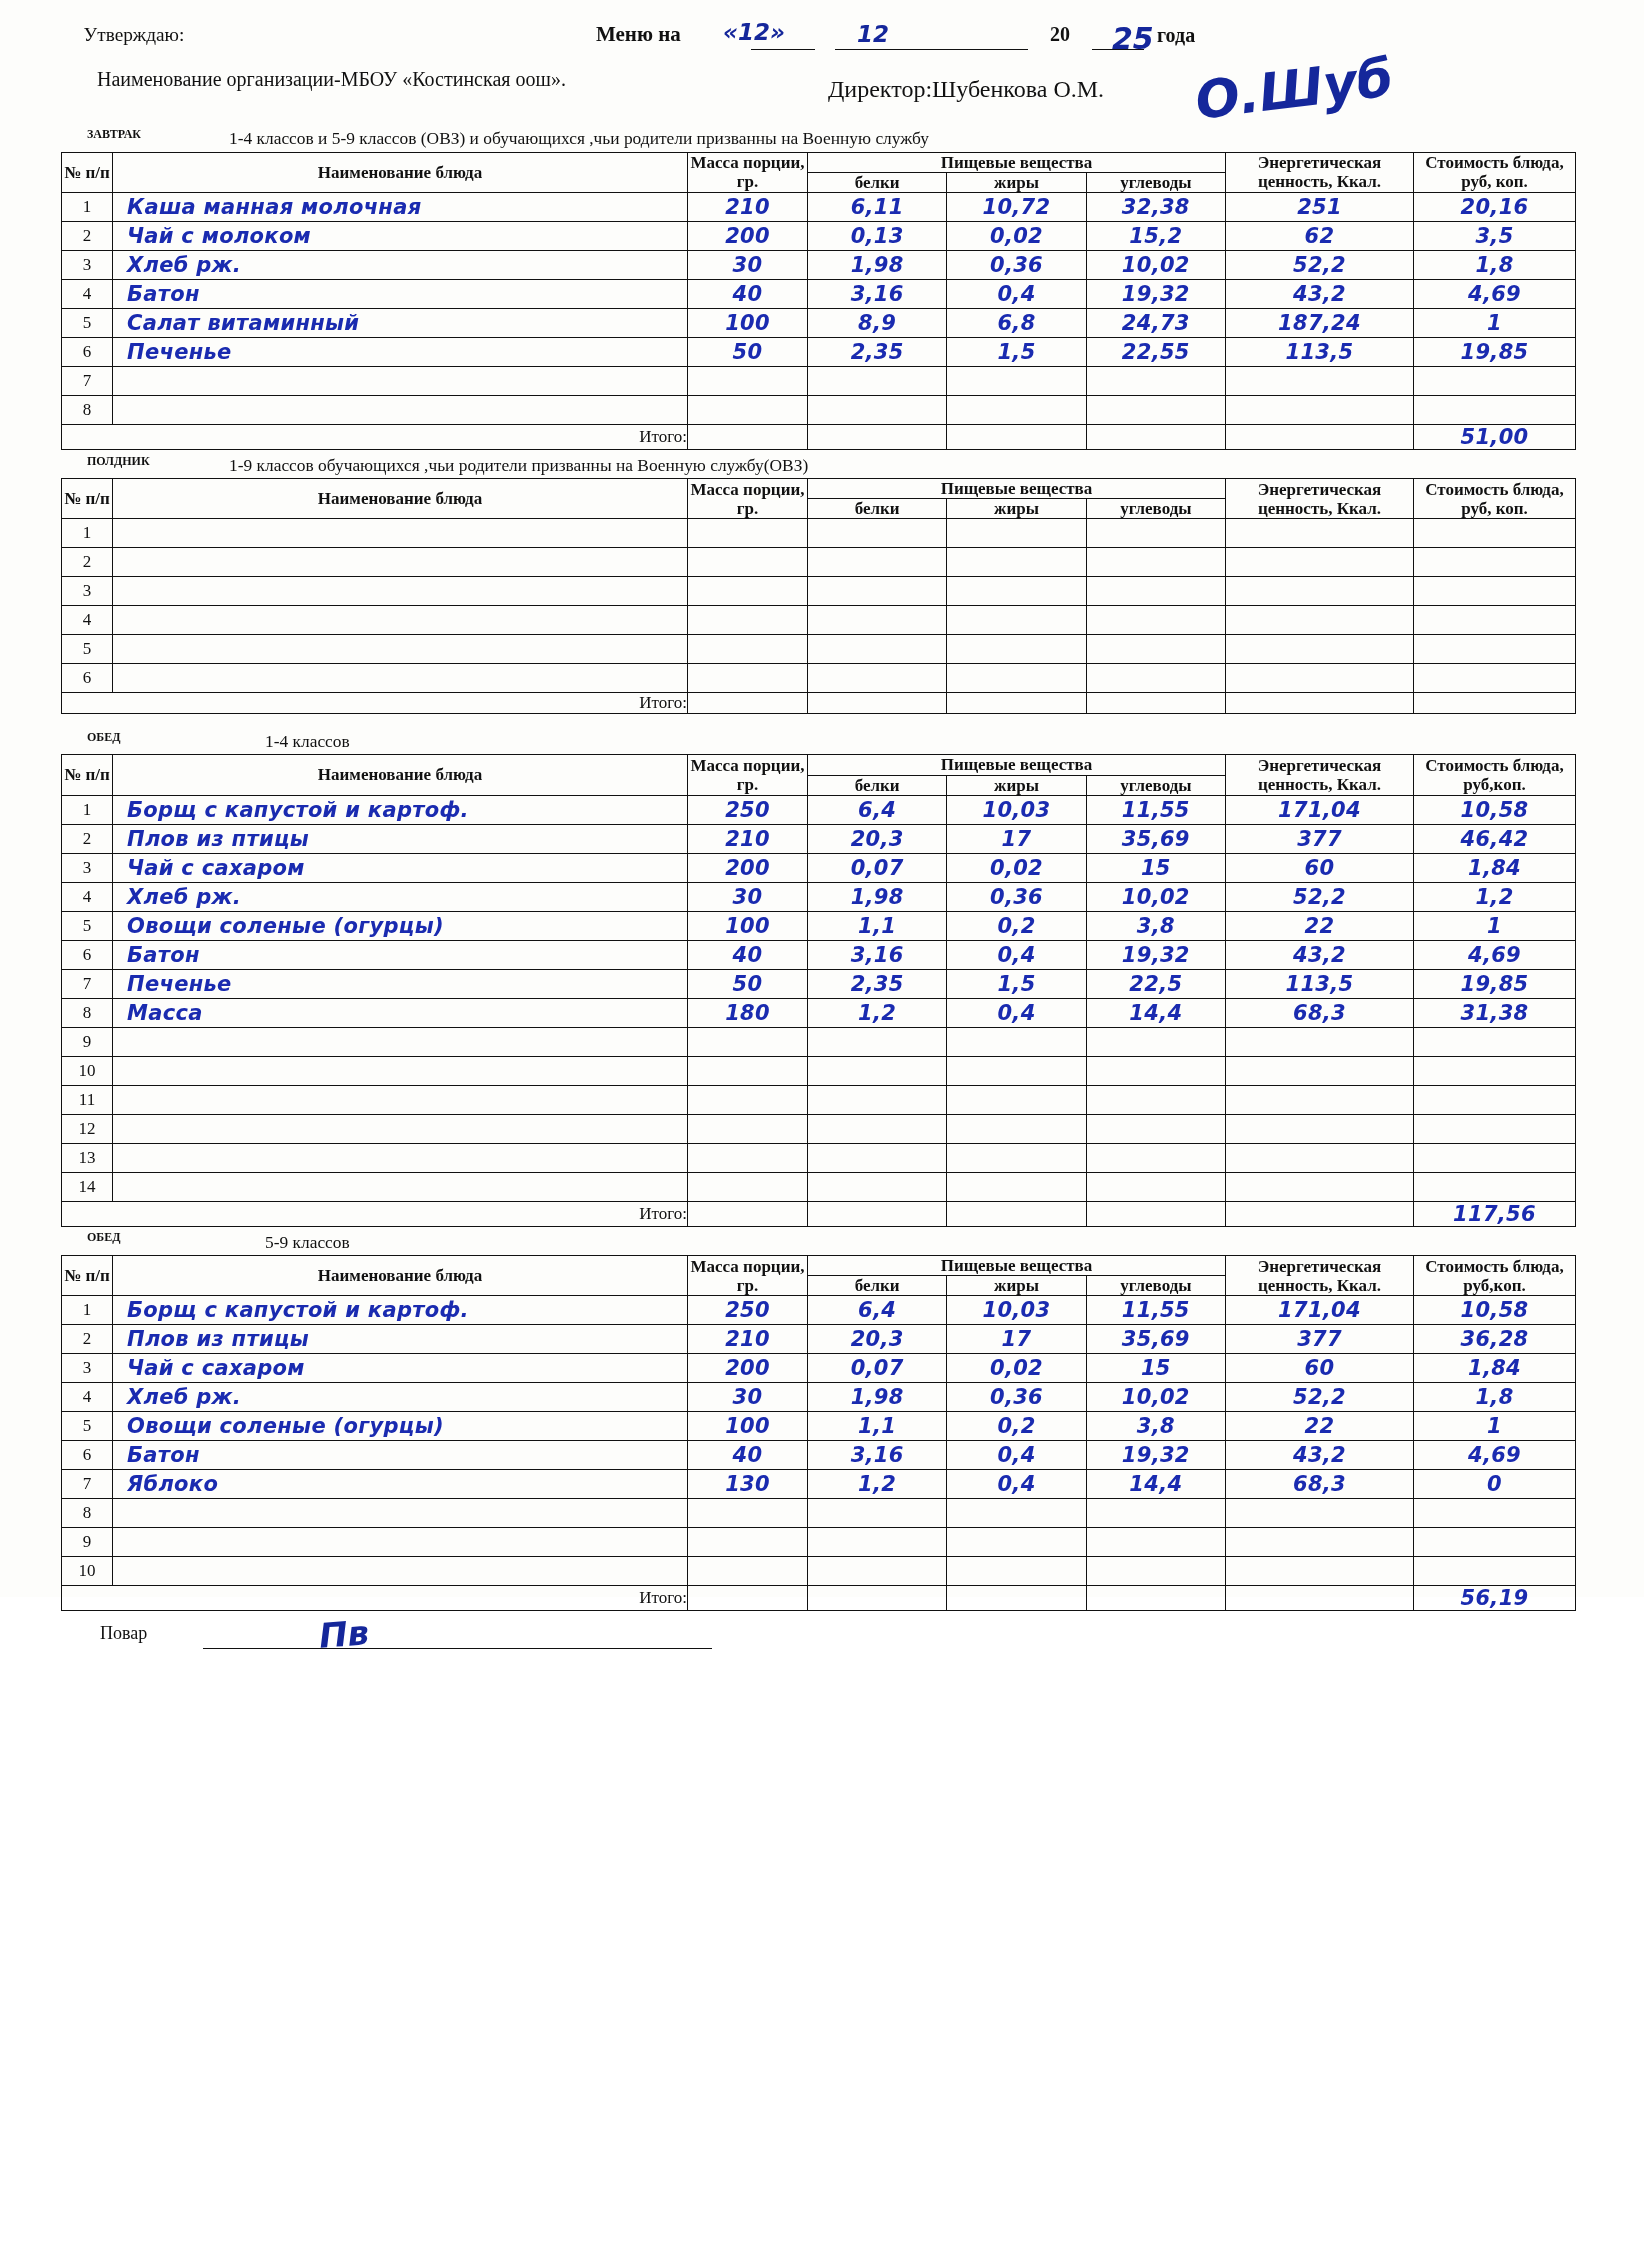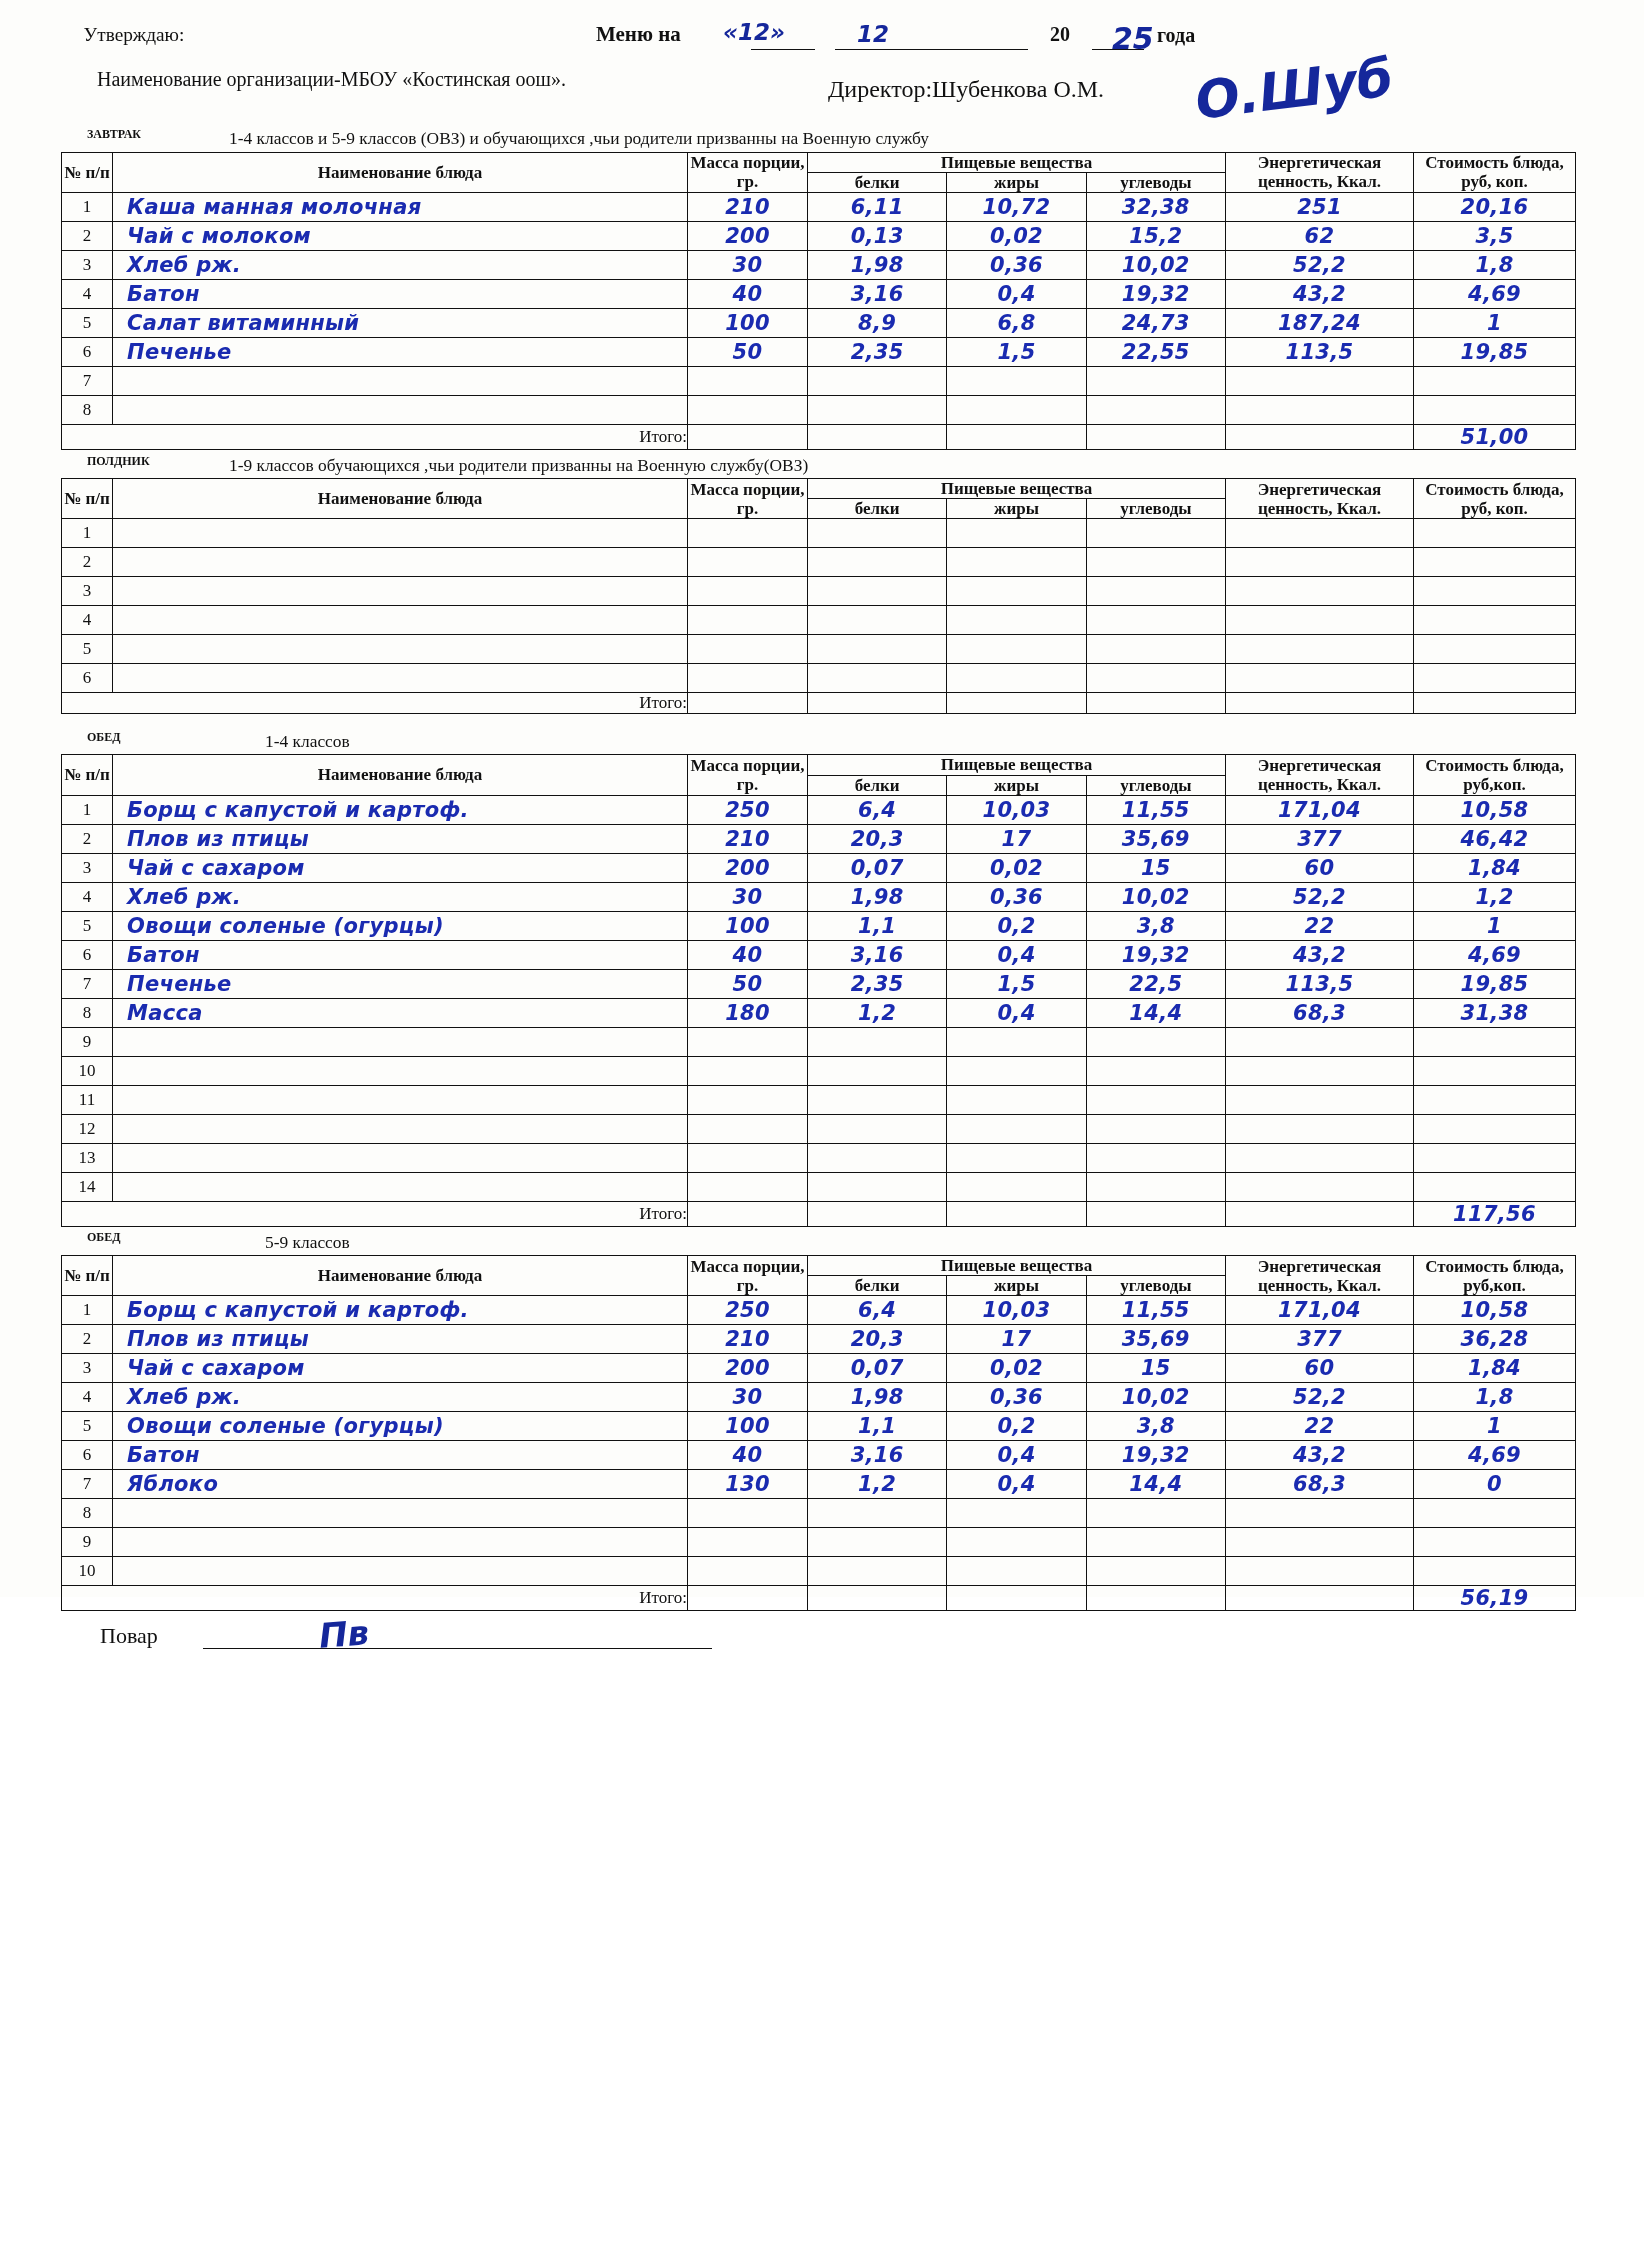--- a/index.html
+++ b/index.html
@@ -212,21 +212,21 @@
 
   .povar {
     position: relative;
     height: 45px;
     margin-top: 6.4px;
   }
   .povar .lbl {
     position: absolute;
     left: 39px;
     top: 5.2px;
-    font-size: 22px;
+    font-size: 18px;
   }
   .povar .line {
     position: absolute;
     left: 142px;
     top: 31px;
     width: 509px;
     border-bottom: 1.3px solid #111;
   }
   .povar .sg {
     position: absolute;

